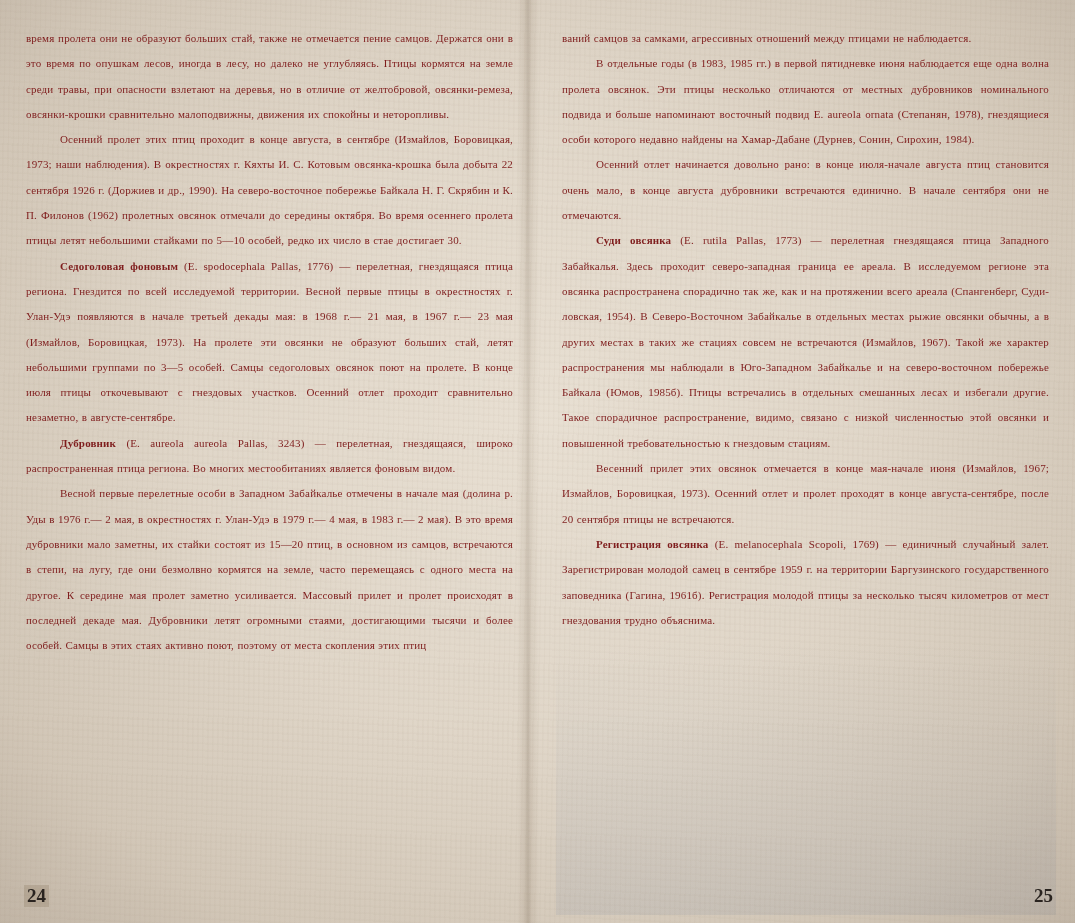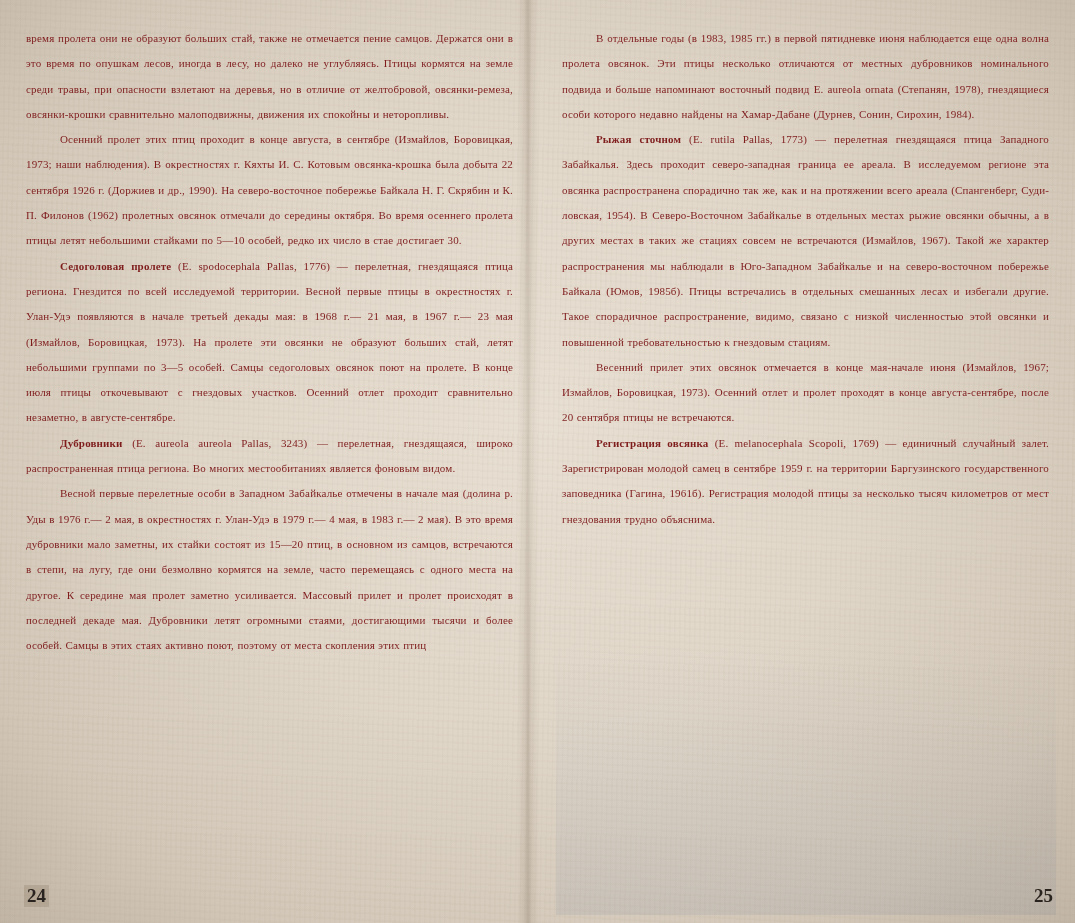--- a/index.html
+++ b/index.html
@@ -107,40 +107,42 @@
 <body>
 
 <div class="page">
   <div class="wash"></div>
   <div class="gutter"></div>
 
   <div class="col col-left">
     <p class="noindent">время пролета они не образуют больших стай, также не отмечается пение самцов. Держатся они в это время по опушкам лесов, иногда в лесу, но далеко не углубляясь. Птицы кормятся на земле среди травы, при опасности взлетают на деревья, но в отличие от желтобровой, ов­сянки-ремеза, овсянки-крошки сравнительно малопод­вижны, движения их спокойны и неторопливы.</p>
     <p>Осенний пролет этих птиц проходит в конце августа, в сентябре (Измайлов, Боровицкая, 1973; наши наблю­дения). В окрестностях г. Кяхты И. С. Котовым овсян­ка-крошка была добыта 22 сентября 1926 г. (Доржиев и др., 1990). На северо-восточное побережье Байкала Н. Г. Скрябин и К. П. Филонов (1962) пролетных овся­нок отмечали до середины октября. Во время осеннего пролета птицы летят небольшими стайками по 5—10 особей, редко их число в стае достигает 30.</p>
     <p>
-      <span class="sp">Седоголовая пролете</span>
+      <span class="sp">Седоголовая фоновым</span>
       <span>(E. spodocephala Pallas, 1776) — перелетная, гнездящаяся птица региона.</span>
       <span>Гнездится по всей исследуемой территории. Весной пер­вые птицы в окрестностях г. Улан-Удэ появляются в на­чале третьей декады мая: в 1968 г.— 21 мая, в 1967 г.— 23 мая (Измайлов, Боровицкая, 1973). На пролете эти овсянки не образуют больших стай, летят небольшими группами по 3—5 особей. Самцы седоголовых овсянок поют на пролете. В конце июля птицы откочевывают с гнездовых участков. Осенний отлет проходит сравни­тельно незаметно, в августе-сентябре.</span>
     </p>
     <p>
-      <span class="sp">Дубровники</span>
+      <span class="sp">Дубровник</span>
       <span>(E. aureola aureola Pallas, 3243) — пере­летная, гнездящаяся, широко распространенная птица региона.</span>
       <span>Во многих местообитаниях является фоновым видом.</span>
     </p>
     <p>
       <span>Весной первые перелетные особи в Западном Забай­калье отмечены в начале мая (долина р. Уды в 1976 г.— 2 мая, в окрестностях г. Улан-Удэ в 1979 г.— 4 мая, в 1983 г.— 2 мая). В это время дубровники мало заметны, их стайки состоят из 15—20 птиц, в основном из самцов, встречаются в степи, на лугу, где они безмолвно кор­мятся на земле, часто перемещаясь с одного места на другое. К середине мая пролет заметно усиливается. Массовый прилет и пролет происходят в последней де­каде мая. Дубровники летят огромными стаями, дости­гающими тысячи и более особей. Самцы в этих стаях активно поют, поэтому от места скопления этих птиц</span>
       
       
     </p>
   </div>
 
   <div class="col col-right">
+    <p class="noindent">ваний самцов за самками, агрессивных отношений меж­ду птицами не наблюдается.</p>
     <p>В отдельные годы (в 1983, 1985 гг.) в первой пяти­дневке июня наблюдается еще одна волна пролета овся­нок. Эти птицы  несколько отличаются от местных  ду­бровников номинального подвида и больше напоминают восточный подвид Е. aureola ornata (Степанян, 1978), гнездящиеся особи которого недавно найдены на Хамар-Дабане (Дурнев, Сонин, Сирохин, 1984).</p>
+    <p>Осенний отлет начинается довольно рано:  в конце июля-начале августа птиц становится очень мало, в кон­це августа дубровники встречаются единично. В начале сентября они не отмечаются.</p>
     <p>
-      <span class="sp">Рыжая сточном</span>
+      <span class="sp">Суди овсянка</span>
       <span>(E. rutila Pallas, 1773) — перелетная гнездящаяся птица Западного Забайкалья.</span>
       <span>Здесь прохо­дит северо-западная граница ее ареала. В исследуемом регионе эта овсянка распространена спорадично так же, как и на протяжении всего ареала (Спангенберг, Суди­ловская, 1954). В Северо-Восточном Забайкалье в от­дельных местах рыжие овсянки обычны, а в других ме­стах в таких же стациях совсем не встречаются (Измай­лов, 1967). Такой же характер распространения мы на­блюдали в Юго-Западном Забайкалье  и на северо-во­сточном побережье  Байкала (Юмов,  1985б).  Птицы встречались в отдельных смешанных лесах и избегали другие.  Такое спорадичное распространение,  видимо, связано с низкой численностью этой овсянки и повышен­ной требовательностью к гнездовым стациям.</span>
     </p>
     <p>Весенний прилет этих овсянок отмечается  в конце мая-начале июня (Измайлов, 1967; Измайлов, Боровиц­кая,  1973). Осенний отлет и пролет проходят в конце августа-сентябре, после 20 сентября птицы не встреча­ются.</p>
     <p>
       <span class="sp">Регистрация овсянка</span>
       <span>(Е. melanocephala Scopoli, 1769) — единичный случайный залет. Зарегистрирован молодой самец в сентябре 1959 г. на территории Баргу­зинского государственного заповедника (Гагина, 1961б). Регистрация молодой птицы за несколько тысяч  кило­метров от мест гнездования трудно объяснима.</span>
     </p>
 
   </div>

